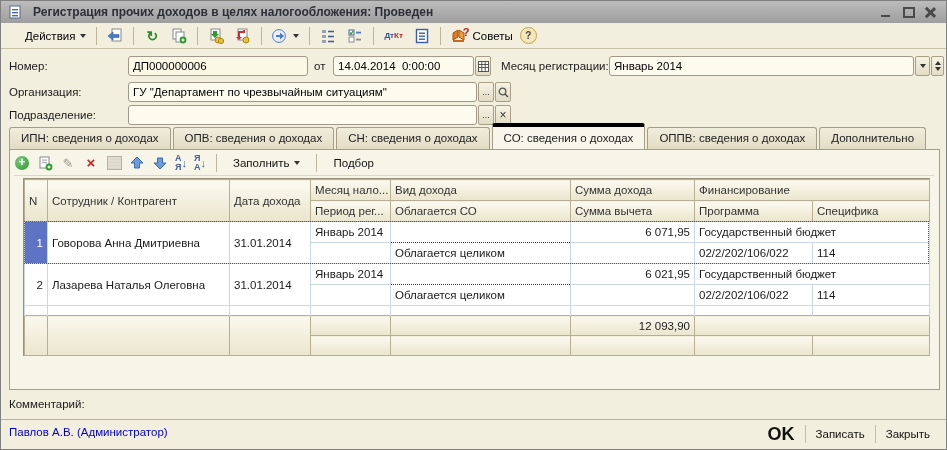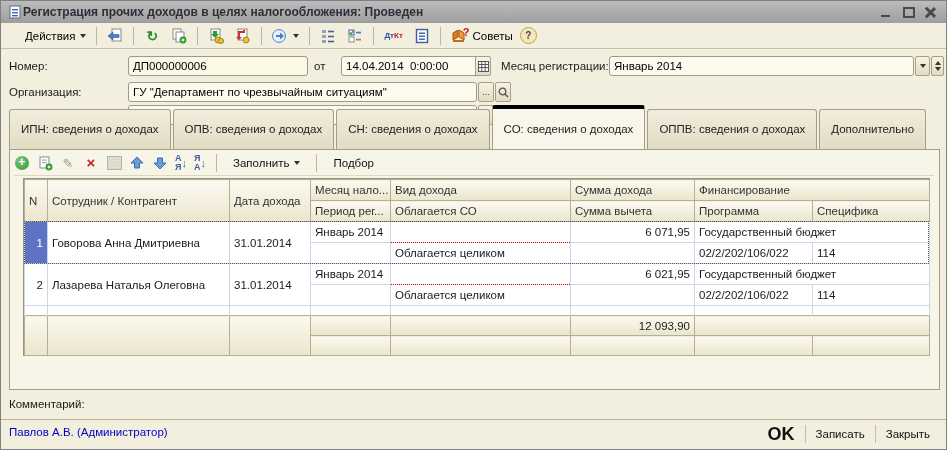--- a/index.html
+++ b/index.html
@@ -1,19 +1,19 @@
 <!DOCTYPE html>
 <html><head>
 <meta charset="utf-8">
 <style>
   html,body{margin:0;padding:0;background:#d8d4c4;font-family:"Liberation Sans",sans-serif;}
   .window{position:relative;width:947px;height:450px;background:#F2EFDE;border:1px solid #808080;box-sizing:border-box;overflow:hidden;font-size:11.5px;color:#1a1a1a;}
   
   .titlebar{position:absolute;left:0;top:0;width:100%;height:22px;background:linear-gradient(#BCBCBC,#9E9E9E);display:flex;align-items:center;box-sizing:border-box;padding:0 6px;}
-  .titlebar .title{font-weight:bold;color:#2e2e38;margin-left:0;font-size:12px;white-space:nowrap;}
+  .titlebar .title{font-weight:bold;color:#2e2e38;margin-left:10px;font-size:12px;white-space:nowrap;}
   .win-controls{margin-left:auto;display:flex;gap:10px;align-items:center;padding-right:4px;}
   .wbtn{width:12px;height:12px;position:relative;cursor:default;}
   .wbtn.min::after{content:"";position:absolute;left:1px;bottom:1px;width:9px;height:2px;background:#4a4a4a;}
   .wbtn.max::after{content:"";position:absolute;left:1px;top:1px;width:8px;height:7px;border:2px solid #4a4a4a;}
   .wbtn.close::before,.wbtn.close::after{content:"";position:absolute;left:5px;top:0;width:2.5px;height:13px;background:#4a4a4a;}
   .wbtn.close::before{transform:rotate(45deg);}
   .wbtn.close::after{transform:rotate(-45deg);}
   
   .toolbar{position:absolute;left:0;top:22px;width:100%;height:26px;border-bottom:1px solid #C6C0A6;display:flex;align-items:center;padding:0 20px;box-sizing:border-box;gap:3px;}
   .tbbtn{display:flex;align-items:center;gap:3px;background:transparent;border:1px solid transparent;height:21px;padding:0 3px;cursor:default;font-family:inherit;font-size:11.5px;}
@@ -28,21 +28,21 @@
   .help-circle{width:15px;height:15px;border-radius:50%;background:#F4E7BC;border:1px solid #C0A34A;color:#444;font-weight:bold;font-size:10px;display:inline-flex;align-items:center;justify-content:center;}
   
   .flabel{position:absolute;height:20px;line-height:20px;color:#1a1a1a;}
   .finput{position:absolute;height:20px;box-sizing:border-box;border:1px solid #A0988A;border-radius:3px;background:#FDFBEE;font-family:inherit;font-size:11.5px;padding:0 4px;color:#000;}
   .fbtn{position:absolute;height:20px;width:16px;box-sizing:border-box;border:1px solid #A89F87;border-radius:2px;background:linear-gradient(#F6F3E4,#E2DCC4);display:flex;align-items:center;justify-content:center;font-size:9px;color:#333;cursor:default;padding:0;}
   .spinner{display:flex;flex-direction:column;justify-content:center;gap:2px;}
   .tri-up{width:0;height:0;border-left:3.5px solid transparent;border-right:3.5px solid transparent;border-bottom:4px solid #333;}
   .tri-down{width:0;height:0;border-left:3.5px solid transparent;border-right:3.5px solid transparent;border-top:4px solid #333;}
   
   .tabs{position:absolute;left:8px;top:124px;height:24px;display:flex;align-items:flex-end;gap:2px;}
-  .tab{height:21px;line-height:21px;padding:9px 11px;background:linear-gradient(#F0EDDC,#E2DCC4);border:1px solid #A59D85;border-bottom:none;border-radius:3px 3px 0 0;color:#222;white-space:nowrap;cursor:default;}
+  .tab{height:21px;line-height:21px;padding:0 11px;background:linear-gradient(#F0EDDC,#E2DCC4);border:1px solid #A59D85;border-bottom:none;border-radius:3px 3px 0 0;color:#222;white-space:nowrap;cursor:default;}
   .tab.active{height:22px;line-height:22px;background:#F8F6EA;border-top:4px solid #000000;position:relative;z-index:2;}
   
   .panel{position:absolute;left:8px;top:148px;width:931px;height:241px;background:#F7F5E7;border:1px solid #A59D85;box-sizing:border-box;}
   .tbl-toolbar{position:absolute;left:4px;top:1px;height:24px;display:flex;align-items:center;gap:7px;border-bottom:1px solid #DDD8C0;width:920px;}
   .sicon{width:16px;height:16px;display:inline-flex;align-items:center;justify-content:center;cursor:default;}
   .add-circle{width:14px;height:14px;border-radius:50%;background:radial-gradient(circle at 35% 30%,#7CC57C,#2F9A2F);color:#fff;font-weight:bold;font-size:12px;line-height:13px;text-align:center;}
   .pencil{color:#9a9a8a;font-size:13px;}
   .delx{color:#C42424;font-weight:bold;font-size:15px;line-height:14px;}
   .endbox{width:13px;height:12px;border:1px solid #9a9a8a;background:repeating-linear-gradient(#d8d5c8,#d8d5c8 2px,#c4c1b4 3px);opacity:.7;}
   .sortico{display:flex;align-items:center;color:#44609a;font-size:9px;font-weight:bold;line-height:9px;}
@@ -204,21 +204,21 @@
       <span class="advice-q">?</span>
       <span>Советы</span>
     </button>
     <span class="help-circle">?</span>
   </div>
 
   <div>
     <span class="flabel" style="left:8px;top:55px;">Номер:</span>
     <input class="finput" style="left: 127px; top: 55px; width: 180px; background: rgb(251, 248, 230);" value="ДП000000006">
     <span class="flabel" style="left:313px;top:55px;">от</span>
-    <input class="finput" style="left: 340px; top: 55px; width: 141px;" value="14.04.2014  0:00:00">
+    <input class="finput" style="left: 332px; top: 55px; width: 141px;" value="14.04.2014  0:00:00">
     <button class="fbtn" style="left:474px;top:55px;">
       <svg width="11" height="11">
           <rect x="0.5" y="0.5" width="10" height="10" fill="#fff" stroke="#555"></rect>
           <line x1="0.5" y1="3.5" x2="10.5" y2="3.5" stroke="#555"></line>
           <line x1="0.5" y1="6.5" x2="10.5" y2="6.5" stroke="#555"></line>
           <line x1="3.8" y1="0.5" x2="3.8" y2="10.5" stroke="#555"></line>
           <line x1="7.2" y1="0.5" x2="7.2" y2="10.5" stroke="#555"></line>
         </svg>
     </button>
     <span class="flabel" style="left:500px;top:55px;">Месяц регистрации:</span>

